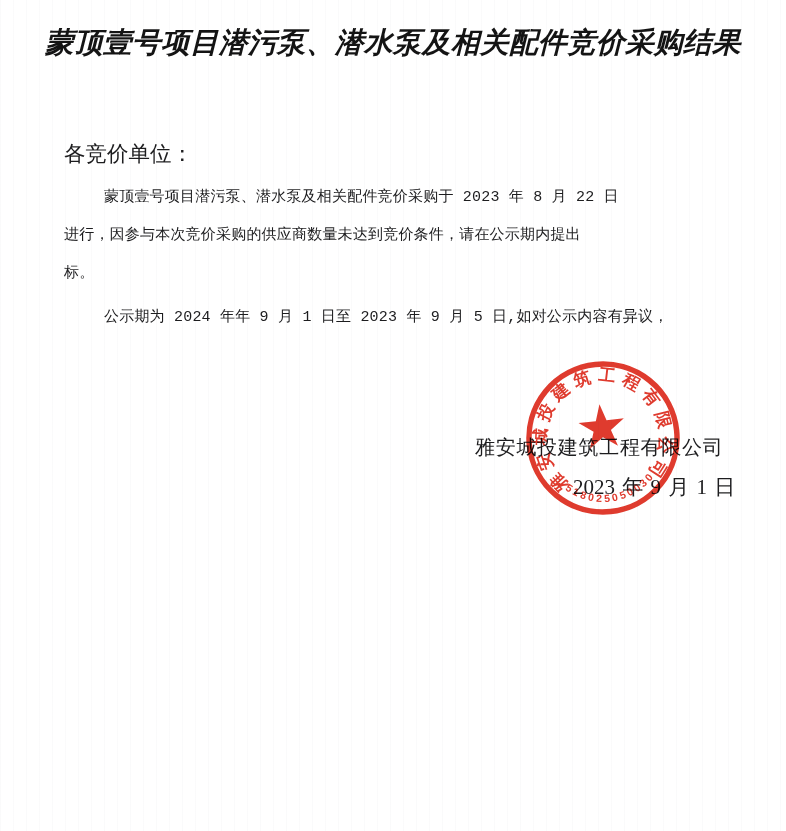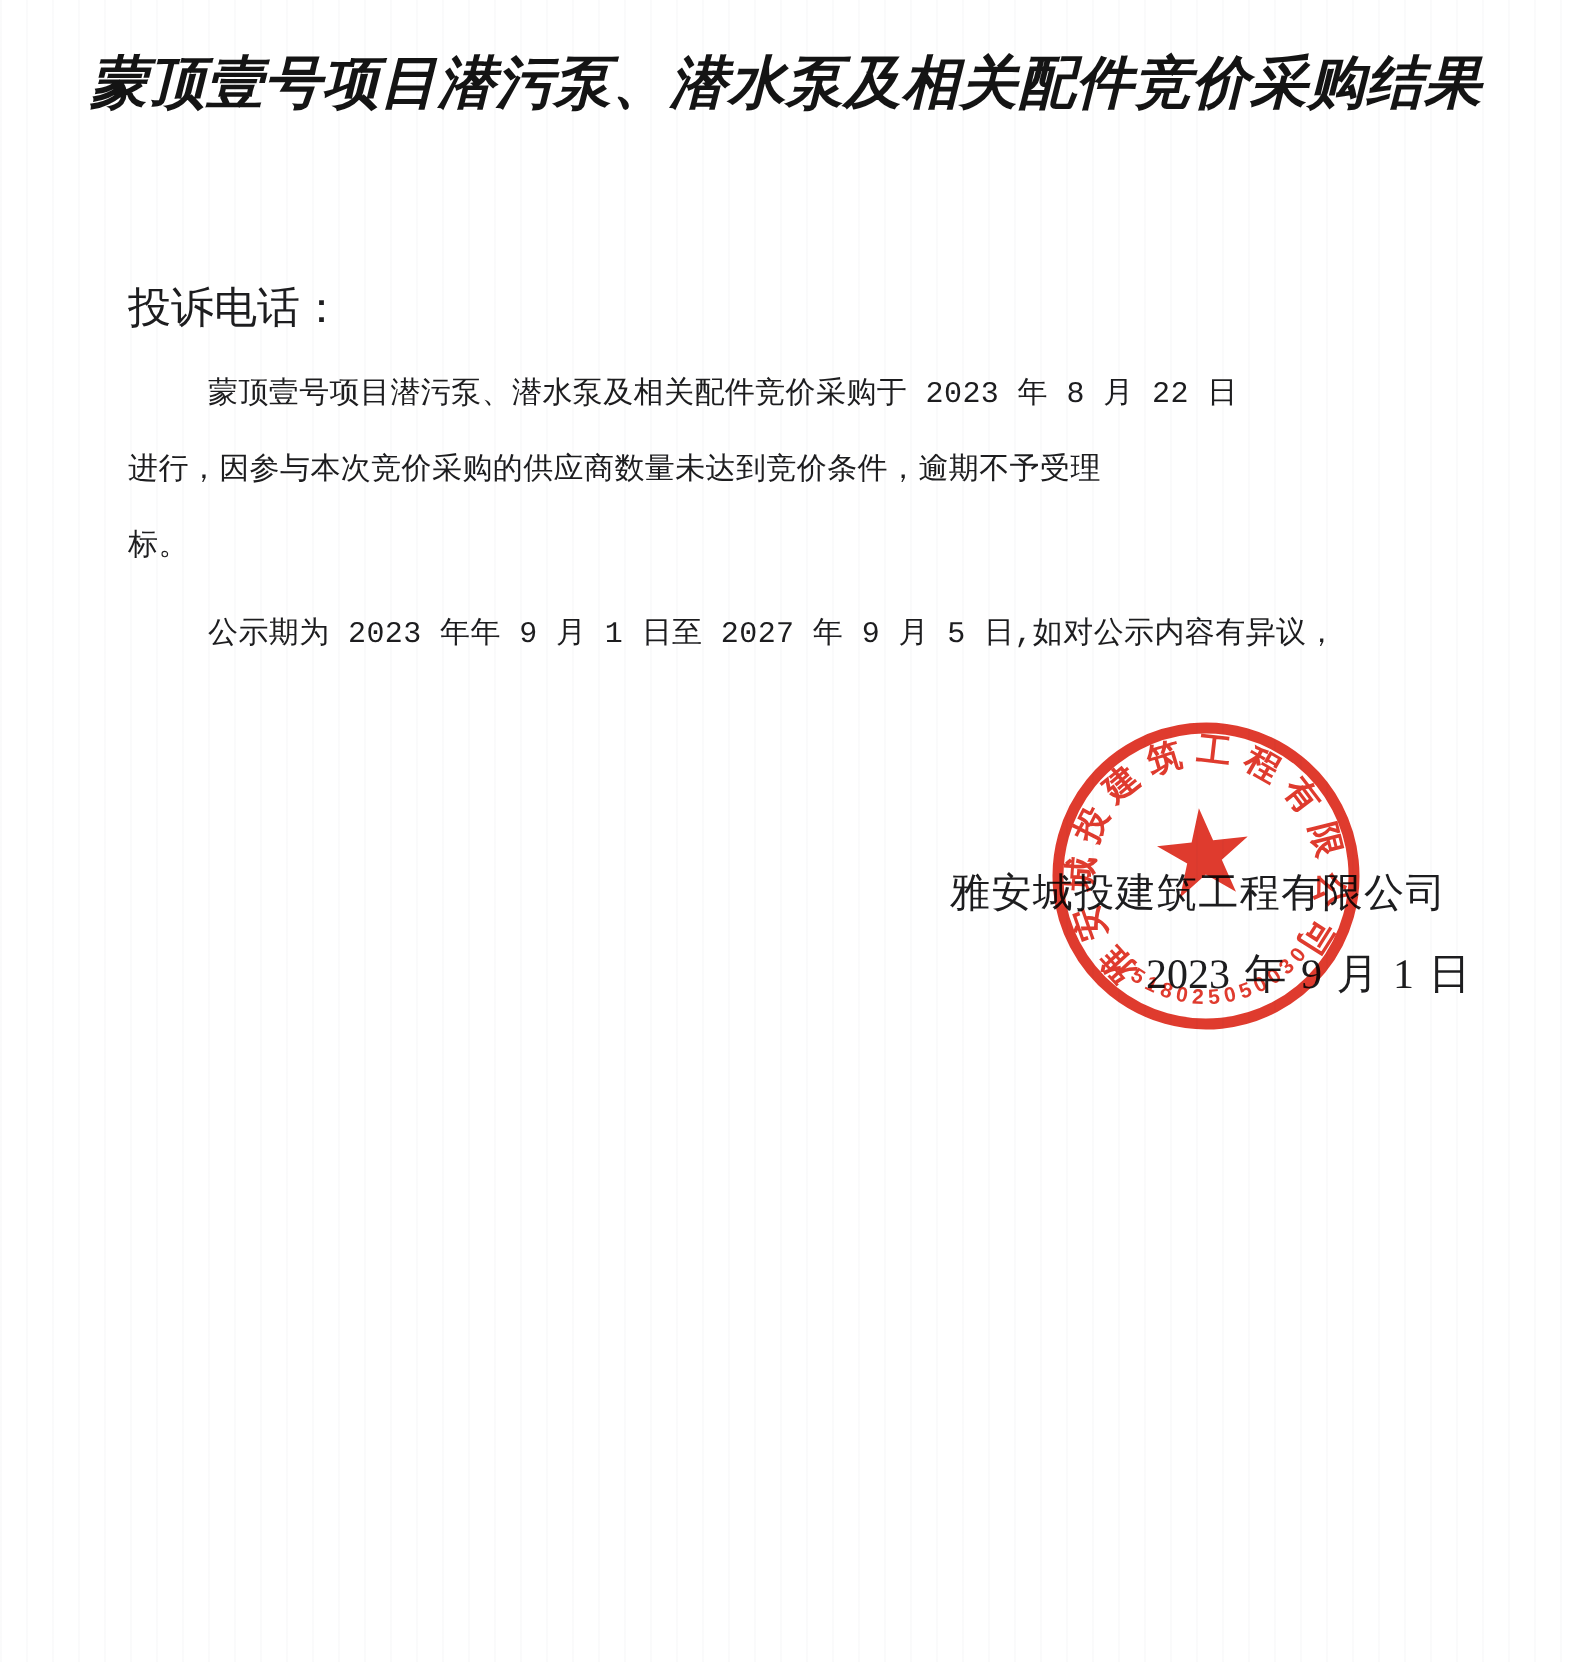--- a/index.html
+++ b/index.html
@@ -106,30 +106,30 @@
 <body>
 
 <div class="page">
 
   <div class="scan-texture"></div>
 
   <h1 class="title">
     <span>蒙顶壹号项目潜污泵、潜水泵及相关配件竞价采购结果</span>
   </h1>
 
-  <div class="salutation">投诉电话：</div>
+  <div class="salutation">各竞价单位：</div>
 
   <div class="para p1">
     <div class="line indent">蒙顶壹号项目潜污泵、潜水泵及相关配件竞价采购于 2023 年 8 月 22 日</div>
-    <div class="line">进行，因参与本次竞价采购的供应商数量未达到竞价条件，逾期不予受理</div>
+    <div class="line">进行，因参与本次竞价采购的供应商数量未达到竞价条件，请在公示期内提出</div>
     <div class="line">标。</div>
   </div>
 
   <div class="para p2">
-    <div class="line indent">公示期为 2023 年年 9 月 1 日至 2027 年 9 月 5 日,如对公示内容有异议，</div>
+    <div class="line indent">公示期为 2024 年年 9 月 1 日至 2023 年 9 月 5 日,如对公示内容有异议，</div>
   </div>
 
   <div class="sig-company">雅安城投建筑工程有限公司</div>
 
   <div class="sig-date">2023 年 9 月 1 日</div>
 
   <div class="seal">
     <svg viewBox="0 0 160 160">
       <defs>
         <path id="arcTop" d="M 43.4 123.7 A 57 57 0 1 1 116.6 123.7" fill="none"></path>

